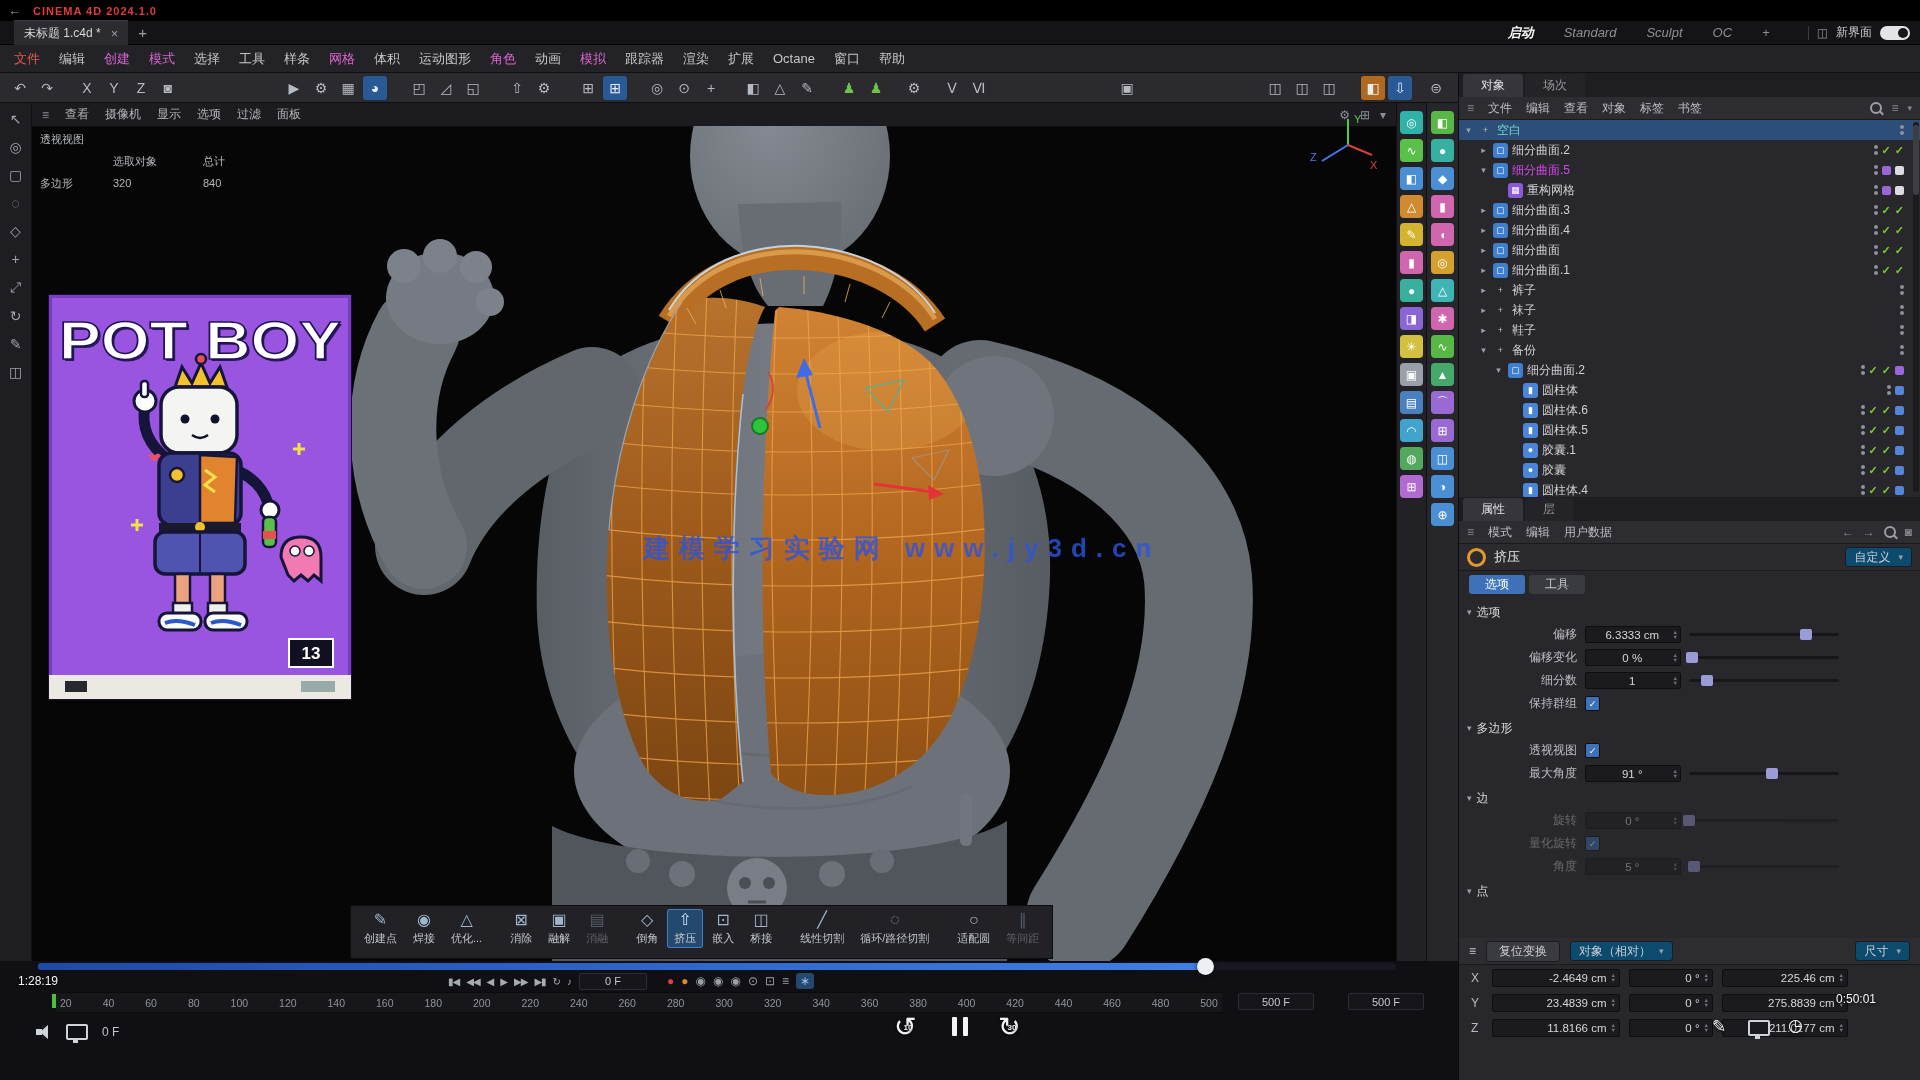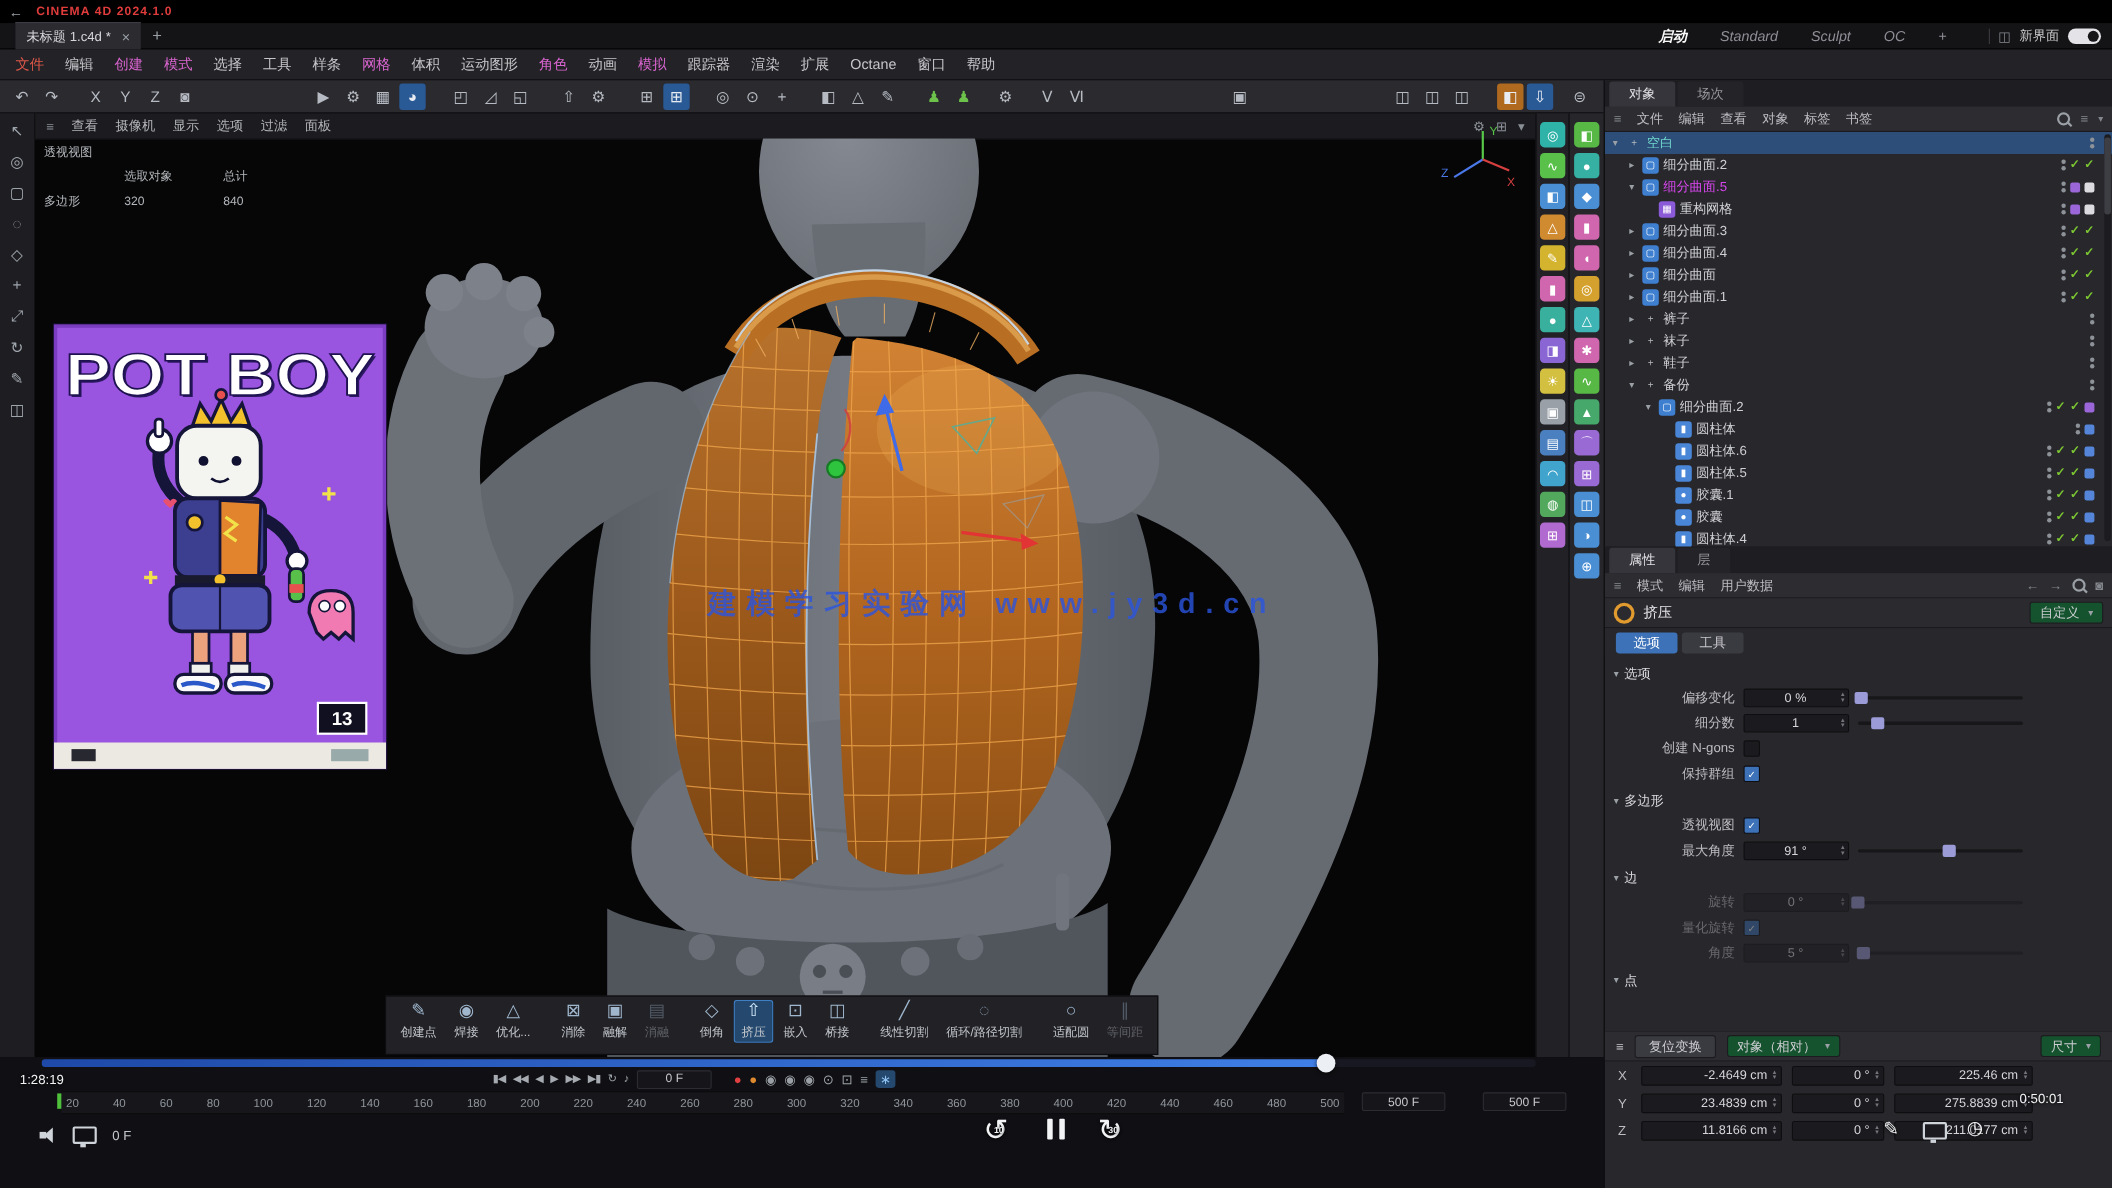--- a/index.html
+++ b/index.html
@@ -77,21 +77,21 @@
   .tag-purple{background:#9a66d8;}
   .tag-white{background:#dcdce0;}
   .tag-blue{background:#5585d8;}
   .scrollcol{position:absolute;right:1px;top:2px;width:6px;height:370px;background:#1c1c20;border-radius:3px;}
   .scrollcol i{position:absolute;left:0;top:3px;width:6px;height:70px;background:#3d3d44;border-radius:3px;display:block;}
   
   #attr{top:497px;height:441px;}
   .attr-title{height:26px;display:flex;align-items:center;gap:8px;padding:0 8px;background:#2a2a2f;border-bottom:1px solid #1a1a1e;}
   .tool-ring{width:13px;height:13px;border:3px solid #e09a2e;border-radius:50%;}
   .tool-name{font-size:13px;color:#e4e4e8;}
-  .dropdown{margin-left:auto;background:#14532d;border:1px solid #1c1c20;border-radius:3px;height:18px;display:flex;align-items:center;gap:8px;padding:0 8px;font-size:12px;color:#cdcdd2;}
+  .dropdown{margin-left:auto;background:#0c4a6e;border:1px solid #1c1c20;border-radius:3px;height:18px;display:flex;align-items:center;gap:8px;padding:0 8px;font-size:12px;color:#cdcdd2;}
   .dd-caret{font-size:9px;color:#9aa0a6;}
   #modebtns{height:26px;display:flex;align-items:center;gap:4px;padding:0 10px;background:#28282c;}
   .modebtn{height:19px;padding:0 16px;display:flex;align-items:center;border-radius:3px;background:#3a3a41;font-size:12px;color:#c6c6cc;}
   .modebtn.on{background:#3d72b8;color:#fff;}
   #attrcontent{padding-top:2px;}
   .asec{height:22px;display:flex;align-items:center;gap:5px;padding-left:8px;color:#dadade;font-size:12px;margin-top:2px;}
   .caret{font-size:9px;color:#9aa0a6;}
   .arow{height:23px;display:flex;align-items:center;gap:8px;padding-left:6px;}
   .arow.dim{opacity:.42;}
   .albl{width:112px;text-align:right;color:#bcbcc2;font-size:12px;flex:none;}
@@ -854,20 +854,34 @@
     <div id="modebtns">
         <span class="modebtn on">选项</span>
         <span class="modebtn">工具</span>
       </div>
     <div id="attrcontent">
         <div class="asec">
           <span class="caret">▾</span>
           <span>选项</span>
         </div>
         <div class="arow">
+          <span class="albl">偏移</span>
+          <span class="afield">
+            <span class="aval">6.3333 cm</span>
+            <span class="spin">
+              <i>▲</i>
+              <i>▼</i>
+            </span>
+          </span>
+          <span class="aslider">
+            <i class="track"></i>
+            <i class="handle" style="left: calc(78% - 6px);"></i>
+          </span>
+        </div>
+        <div class="arow">
           <span class="albl">偏移变化</span>
           <span class="afield">
             <span class="aval">0 %</span>
             <span class="spin">
               <i>▲</i>
               <i>▼</i>
             </span>
           </span>
           <span class="aslider">
             <i class="track"></i>
@@ -880,24 +894,20 @@
             <span class="aval">1</span>
             <span class="spin">
               <i>▲</i>
               <i>▼</i>
             </span>
           </span>
           <span class="aslider">
             <i class="track"></i>
             <i class="handle" style="left: calc(12% - 6px);"></i>
           </span>
-        </div>
-        <div class="arow">
-          <span class="albl">创建 N-gons</span>
-          <span class="cbx"></span>
         </div>
         <div class="arow">
           <span class="albl">保持群组</span>
           <span class="cbx on">✓</span>
         </div>
         <div class="asec">
           <span class="caret">▾</span>
           <span>多边形</span>
         </div>
         <div class="arow">

